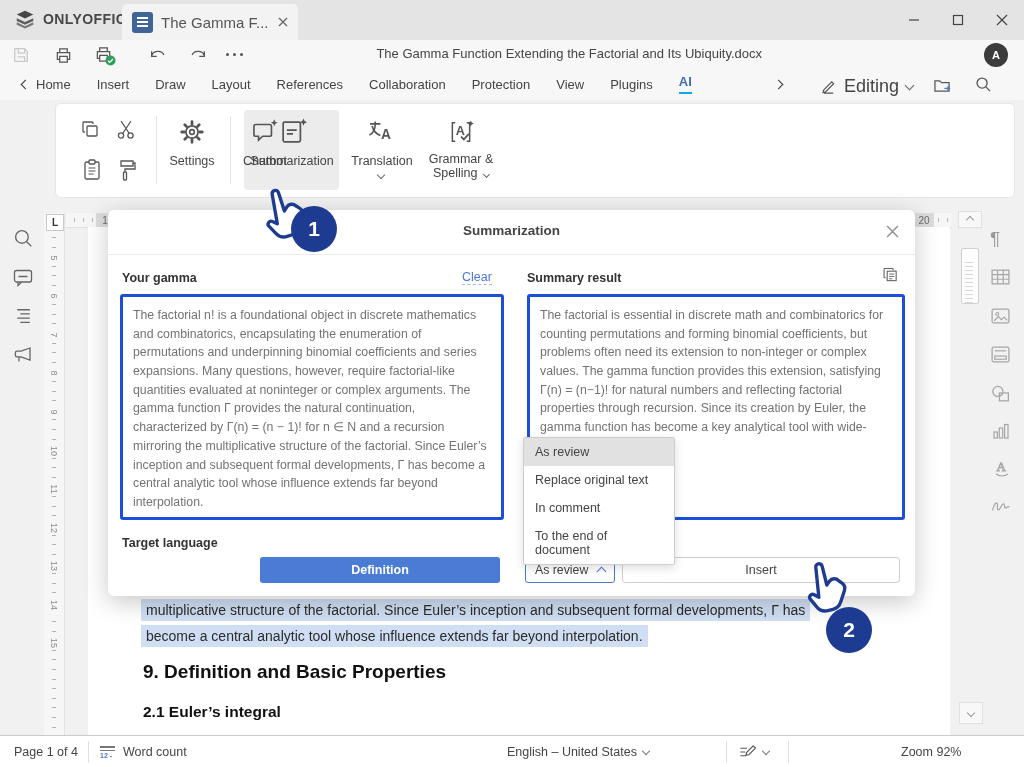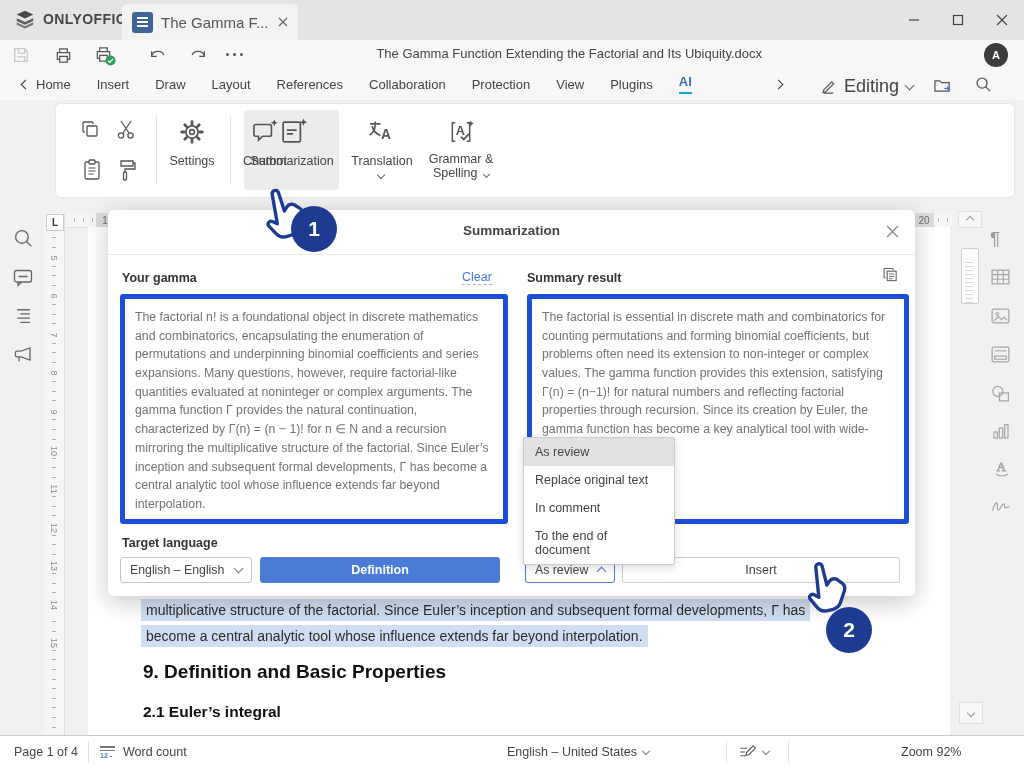--- a/index.html
+++ b/index.html
@@ -60,21 +60,21 @@
   .railbtn{position:absolute;color:#666;}
   .scroll-thumb{position:absolute;left:961px;top:248px;width:16px;height:54px;background:#fdfdfd;
                 border:1px solid #d0d0d0;border-radius:2px;background-image:repeating-linear-gradient(to bottom,transparent 0 3px,#d8d8d8 3px 4px);background-size:8px 100%;background-position:3px 10px;background-repeat:no-repeat;}
   .scrollbtn{position:absolute;border:1px solid #e0e0e0;background:#f8f8f8;display:flex;align-items:center;justify-content:center;color:#9a9a9a;}
   
   .dialog{position:absolute;left:108px;top:210px;width:807px;height:386px;background:#fff;border-radius:6px;
           box-shadow:0 6px 24px rgba(0,0,0,.22);z-index:50;}
   .dlg-title{position:absolute;left:0;top:13px;width:100%;text-align:center;font-size:13.5px;font-weight:bold;color:#444;}
   .dlg-div{position:absolute;left:0;top:44px;width:100%;height:1px;background:#eaeaea;}
   .dlg-label{position:absolute;font-size:12.5px;font-weight:bold;color:#333;}
-  .dlg-box{position:absolute;border:5px solid #1d4ed8;border-radius:3px;padding:9px 10px;font-size:12.3px;
+  .dlg-box{position:absolute;border:3px solid #1d4ed8;border-radius:3px;padding:9px 10px;font-size:12.3px;
            line-height:1.52;color:#737373;overflow:hidden;}
   .clear-link{position:absolute;font-size:12.5px;color:#4878d3;border-bottom:1px dashed #9db9e8;cursor:pointer;}
   .btn-blue{position:absolute;background:#4a7cd6;color:#fff;font-size:12.5px;font-weight:bold;border:none;
             border-radius:3px;display:flex;align-items:center;justify-content:center;}
   .select{position:absolute;border:1px solid #c6c6c6;border-radius:3px;background:#fff;font-size:12.3px;color:#444;
           display:flex;align-items:center;justify-content:space-between;padding:0 9px;}
   .select.focus{border-color:#4878d3;}
   .btn-line{position:absolute;border:1px solid #cfcfcf;border-radius:3px;background:#fff;font-size:12.5px;color:#444;
             display:flex;align-items:center;justify-content:center;}
   .ddmenu{position:absolute;left:415px;top:227px;width:150px;background:#fff;border:1px solid #cdcdcd;border-radius:2px;
@@ -386,24 +386,20 @@
 
     <div class="dlg-label" style="left:419px;top:61px">Summary result</div>
     <svg class="abs" style="left:774px;top:56px" width="17" height="17" viewBox="0 0 18 18">
       <rect x="5.5" y="5.5" width="9.5" height="10" fill="#fff" stroke="#666" stroke-width="1.2"></rect>
       <path d="M4 12.5H3a.8.8 0 0 1-.8-.8V3.5A.8.8 0 0 1 3 2.7h8a.8.8 0 0 1 .8.8v1" fill="none" stroke="#666" stroke-width="1.2"></path>
       <path d="M7.5 8.5h5.5M7.5 11h5.5M7.5 13.5h3.5" stroke="#666" stroke-width="1"></path>
       </svg>
     <div class="dlg-box" style="left:419px;top:84px;width:352px;height:202px">The factorial is essential in discrete math and combinatorics for counting permutations and forming binomial coefficients, but problems often need its extension to non-integer or complex values. The gamma function provides this extension, satisfying Γ(n) = (n−1)! for natural numbers and reflecting factorial properties through recursion. Since its creation by Euler, the gamma function has become a key analytical tool with wide-ranging applications.</div>
 
     <div class="dlg-label" style="left:14px;top:326px">Target language</div>
-    <div class="select" style="left:12px;top:347px;width:112px;height:24px">
-      <span>English – English</span>
-      <span class="chev" style="color:#777;margin-top:-3px"></span>
-    </div>
     <button class="btn-blue" style="left:152px;top:347px;width:240px;height:26px">Definition</button>
 
     <div class="ddmenu">
       <div class="dditem sel">As review</div>
       <div class="dditem">Replace original text</div>
       <div class="dditem">In comment</div>
       <div class="dditem">To the end of document</div>
     </div>
 
     <div class="select focus" style="left:417px;top:347px;width:70px;height:24px">

